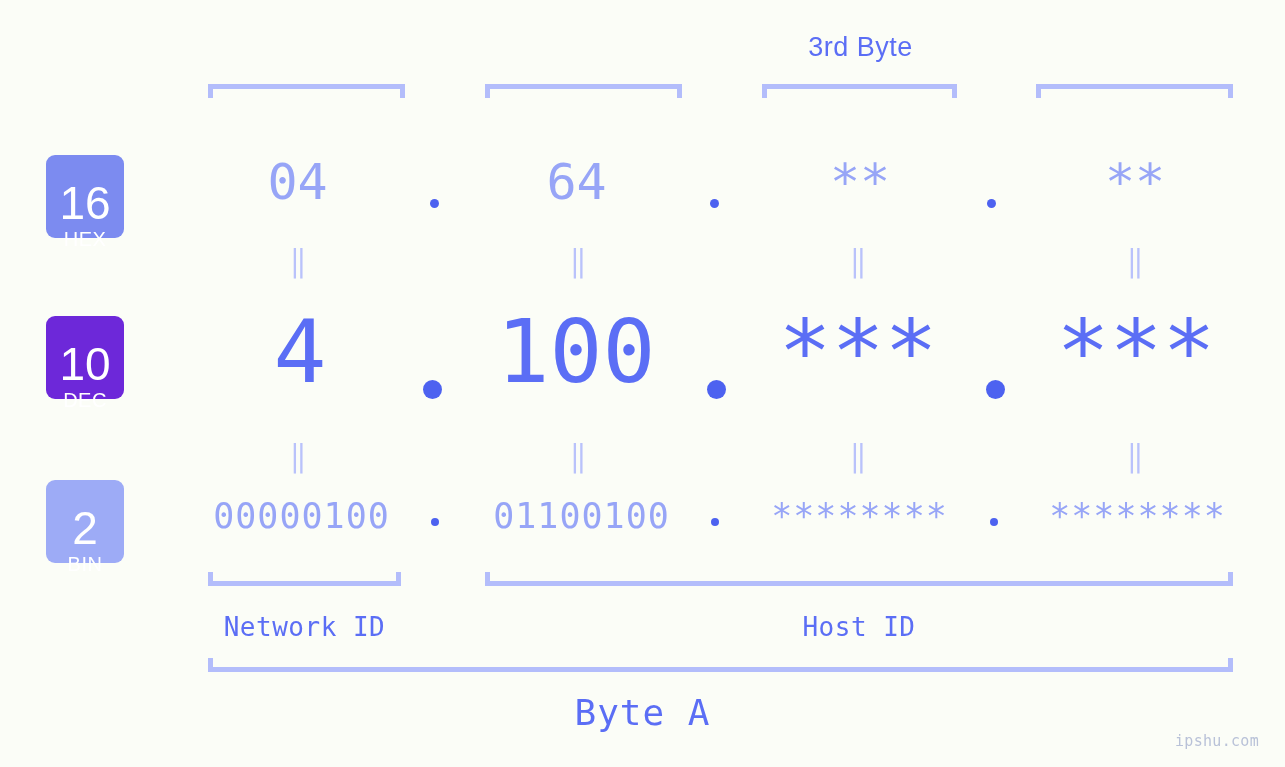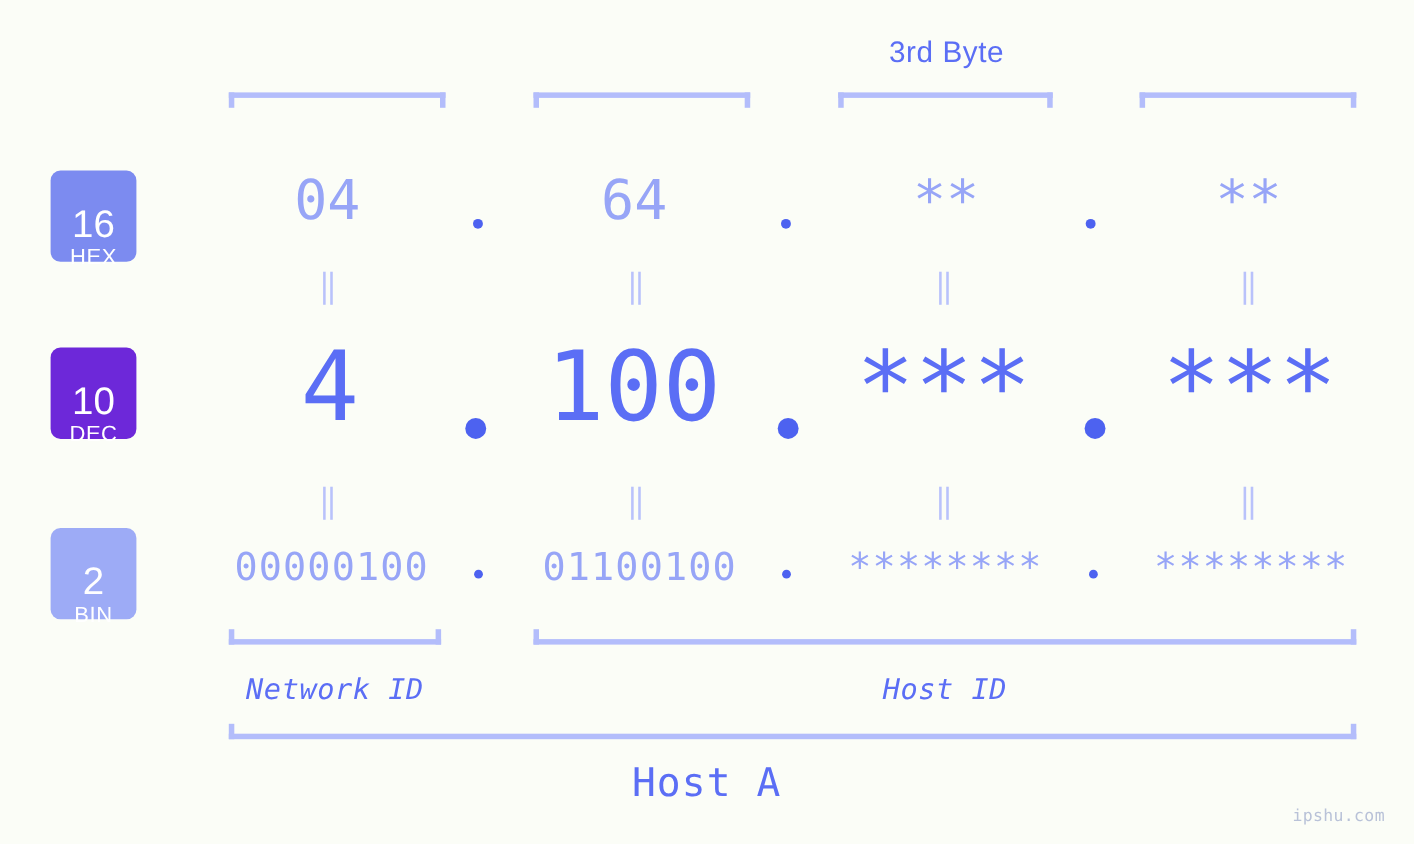--- a/index.html
+++ b/index.html
@@ -53,21 +53,21 @@
     border-radius: 9px;
     color: #ffffff;
     display: flex;
     flex-direction: column;
     align-items: center;
     justify-content: center;
     font-family: "Liberation Sans", sans-serif;
     line-height: 1;
   }
   .badge .num {
-    font-size: 35px;
+    font-size: 46px;
     font-weight: 400;
     letter-spacing: 0px;
     margin-top: 36px;
   }
   .badge .nm {
     font-size: 20px;
     font-weight: 400;
     margin-top: 3px;
     letter-spacing: 0.5px;
   }
@@ -137,21 +137,20 @@
   }
 
   .id-label {
     position: absolute;
     text-align: center;
     color: #5b6ef5;
     font-family: "DejaVu Sans Mono", monospace;
     font-size: 26px;
     white-space: nowrap;
     letter-spacing: 0.5px;
-    font-style: italic;
   }
 
   .class-label {
     position: absolute;
     top: 692px;
     left: 0;
     width: 1285px;
     text-align: center;
     color: #5b6ef5;
     font-family: "DejaVu Sans Mono", monospace;
@@ -253,17 +252,17 @@
   </div>
 
   <div class="bot-bracket" style="top:572px; left:208px; width:193px;"></div>
   <div class="bot-bracket" style="top:572px; left:485px; width:748px;"></div>
 
   <div class="id-label" style="top:612px; left:208px; width:193px;">Network ID</div>
   <div class="id-label" style="top:612px; left:485px; width:748px;">Host ID</div>
 
   <div class="bot-bracket" style="top:658px; left:208px; width:1025px;"></div>
 
-  <div class="class-label">Host A</div>
+  <div class="class-label">Byte A</div>
 
   <div class="watermark">ipshu.com</div>
 
 </div>
 
 </body></html>

